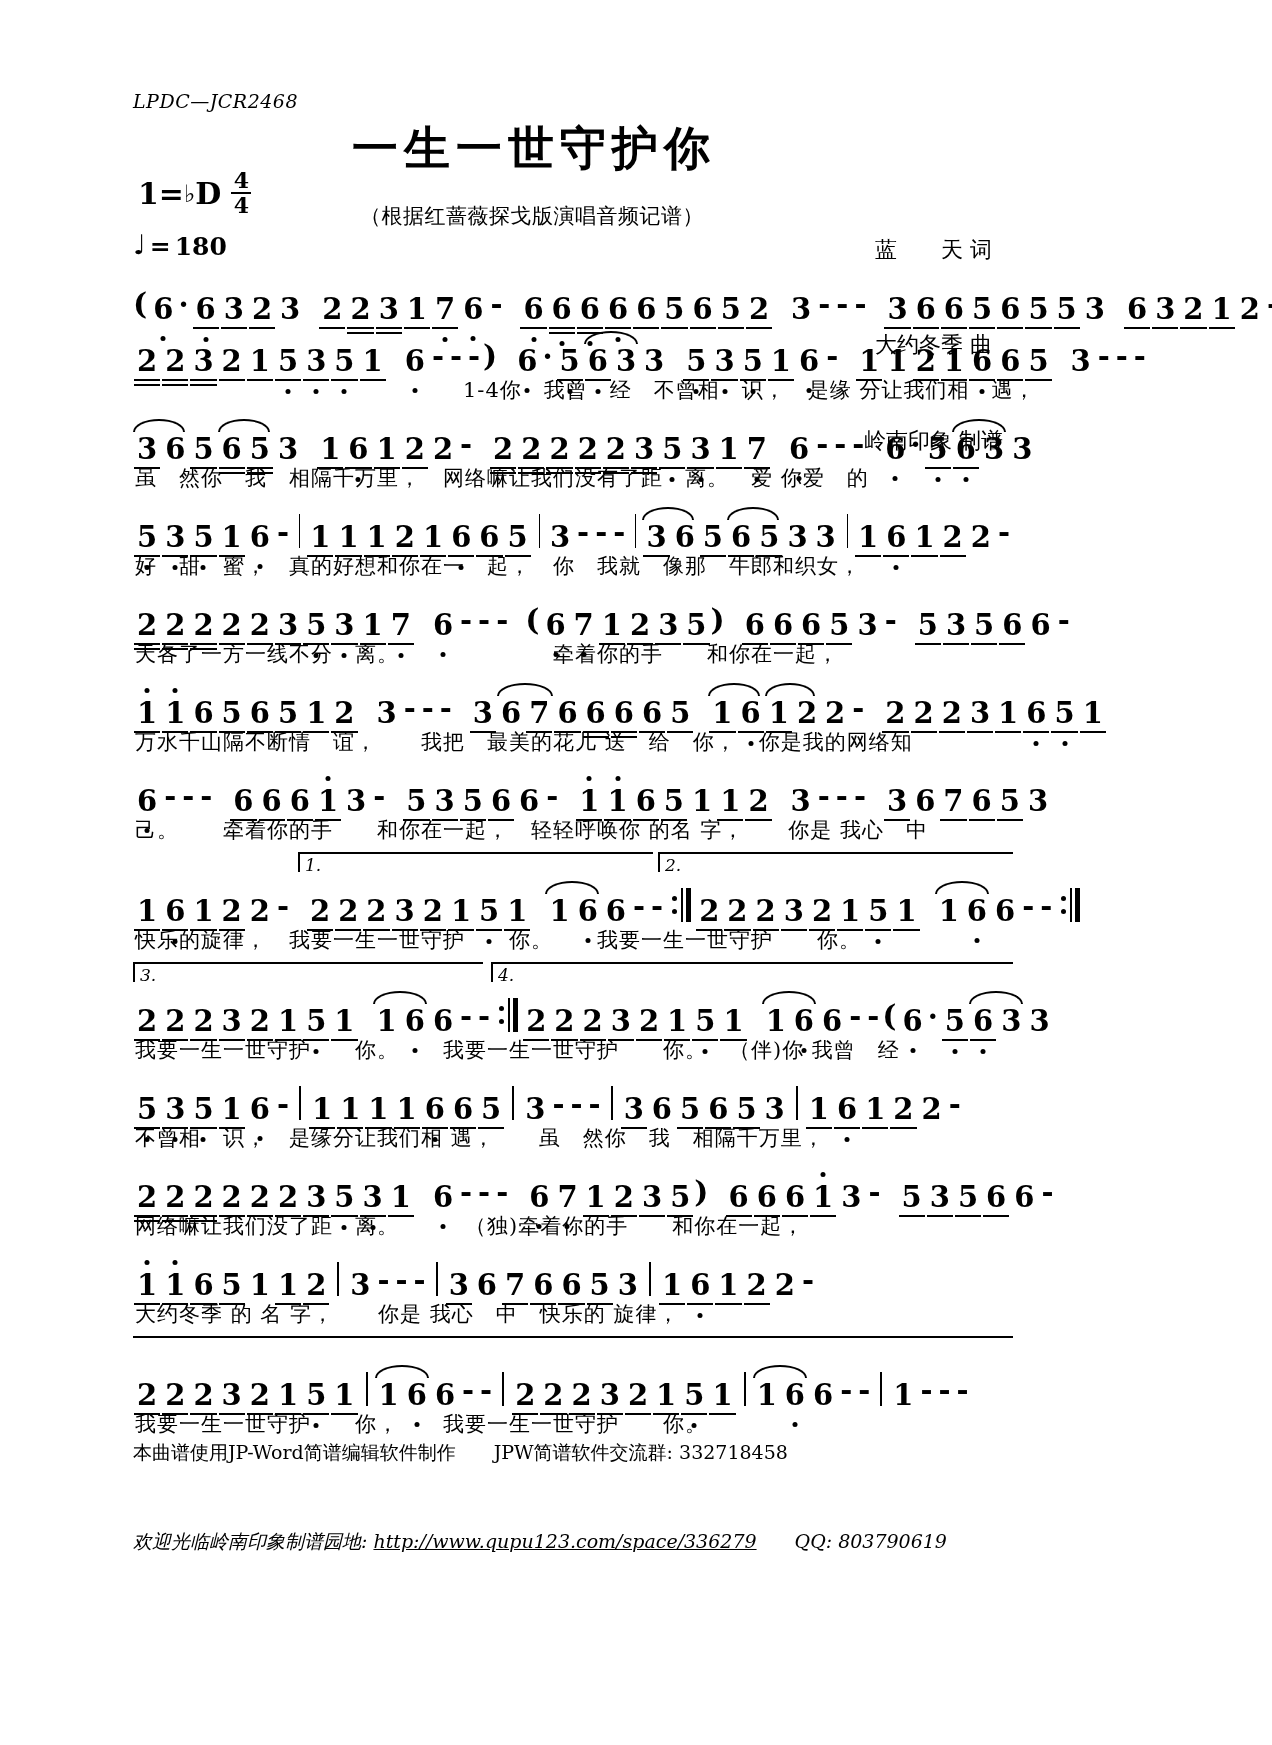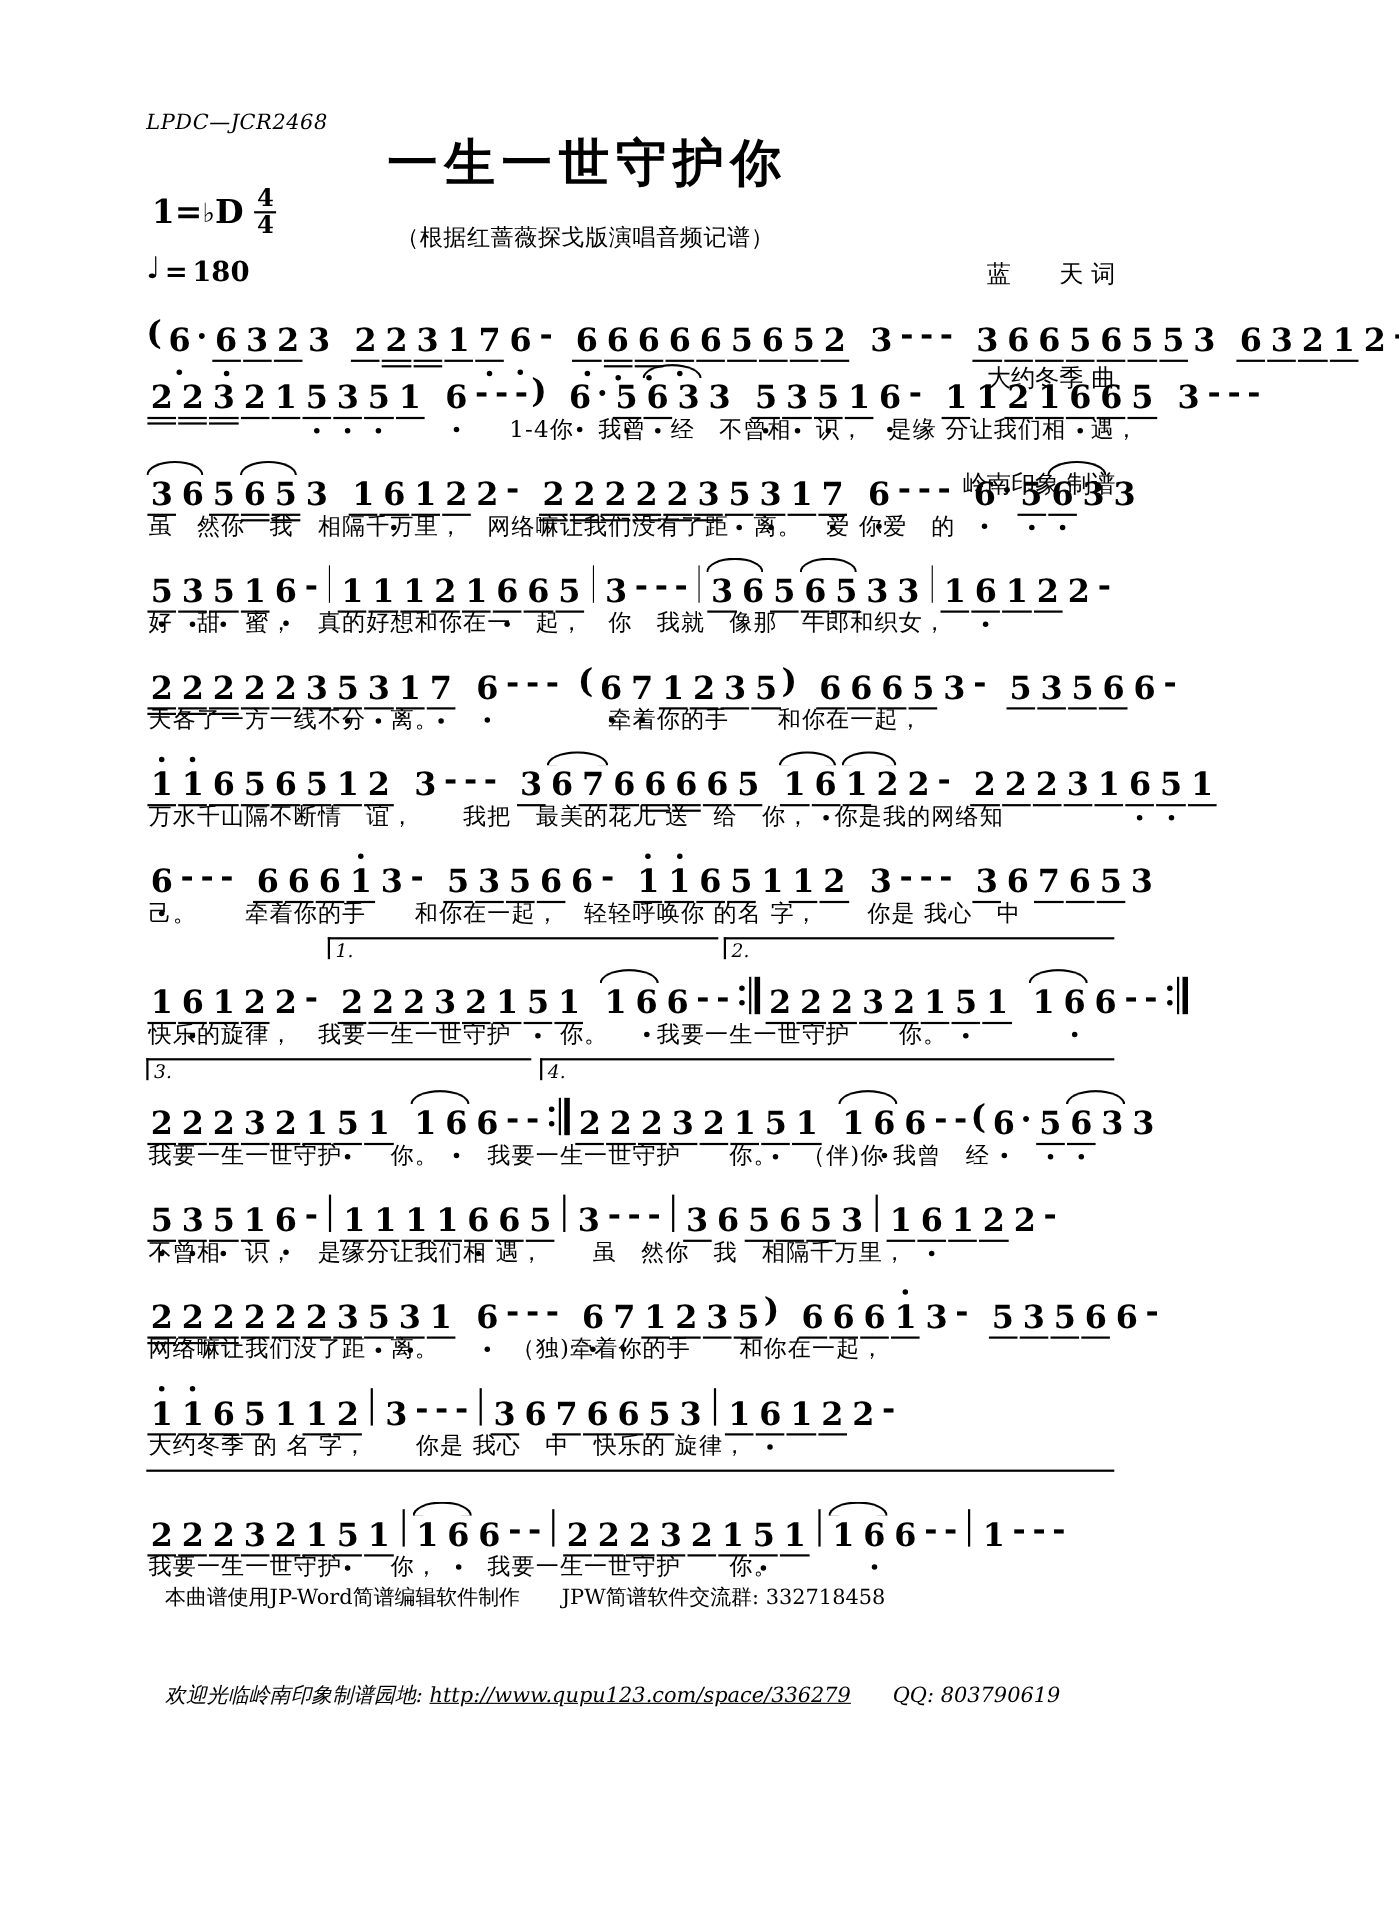--- a/index.html
+++ b/index.html
@@ -19,21 +19,21 @@
     position: relative;
     width: 1272px;
     height: 1745px;
     background: #fff;
   }
 
   
   .catalog-no {
     position: absolute;
     left: 133px;
-    top: 100px;
+    top: 90px;
     font-family: "DejaVu Serif", "Liberation Serif", serif;
     font-style: italic;
     font-size: 19px;
     letter-spacing: 0.5px;
   }
   .song-title {
     position: absolute;
     left: 0;
     top: 118px;
     width: 1068px;
@@ -82,26 +82,26 @@
     font-size: 25px;
     font-weight: bold;
     display: flex;
     align-items: center;
     gap: 4px;
   }
   .qnote { font-size: 27px; line-height: 1; transform: translateY(-2px); }
 
   .credits {
     position: absolute;
-    right: 258px;
+    right: 269px;
     top: 170px;
     font-family: "DejaVu Serif", "Liberation Serif", serif;
     font-size: 22px;
     line-height: 1.45;
-    text-align: right;
+    text-align: center;
     white-space: pre;
   }
   .credits div { white-space: pre; }
 
   
   .systems {
     position: absolute;
     left: 133px;
     top: 272px;
     width: 880px;
@@ -232,21 +232,21 @@
     left: 5px; top: 1px;
     font-family: "DejaVu Serif", "Liberation Serif", serif;
     font-style: italic;
     font-size: 17px;
     font-weight: normal;
   }
 
   
   .footer {
     position: absolute;
-    left: 150px;
+    left: 133px;
     bottom: 130px;
     font-family: "DejaVu Serif", "Liberation Serif", serif;
     font-size: 19px;
     line-height: 1.55;
     white-space: pre;
   }
   .footer div { white-space: pre; }
   .footer .link { text-decoration: underline; }
   .ital { font-style: italic; }
 </style>

